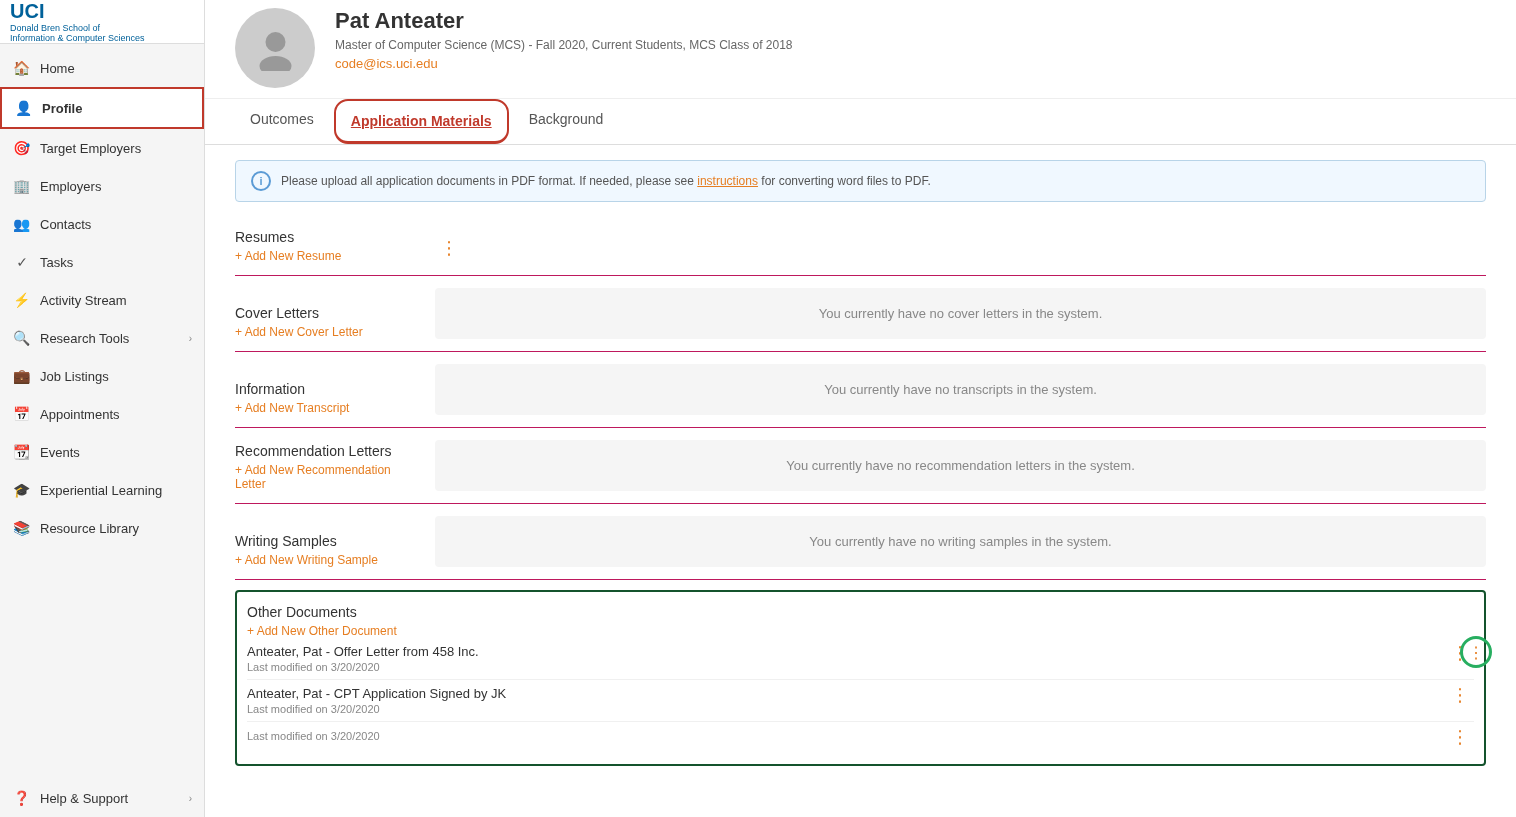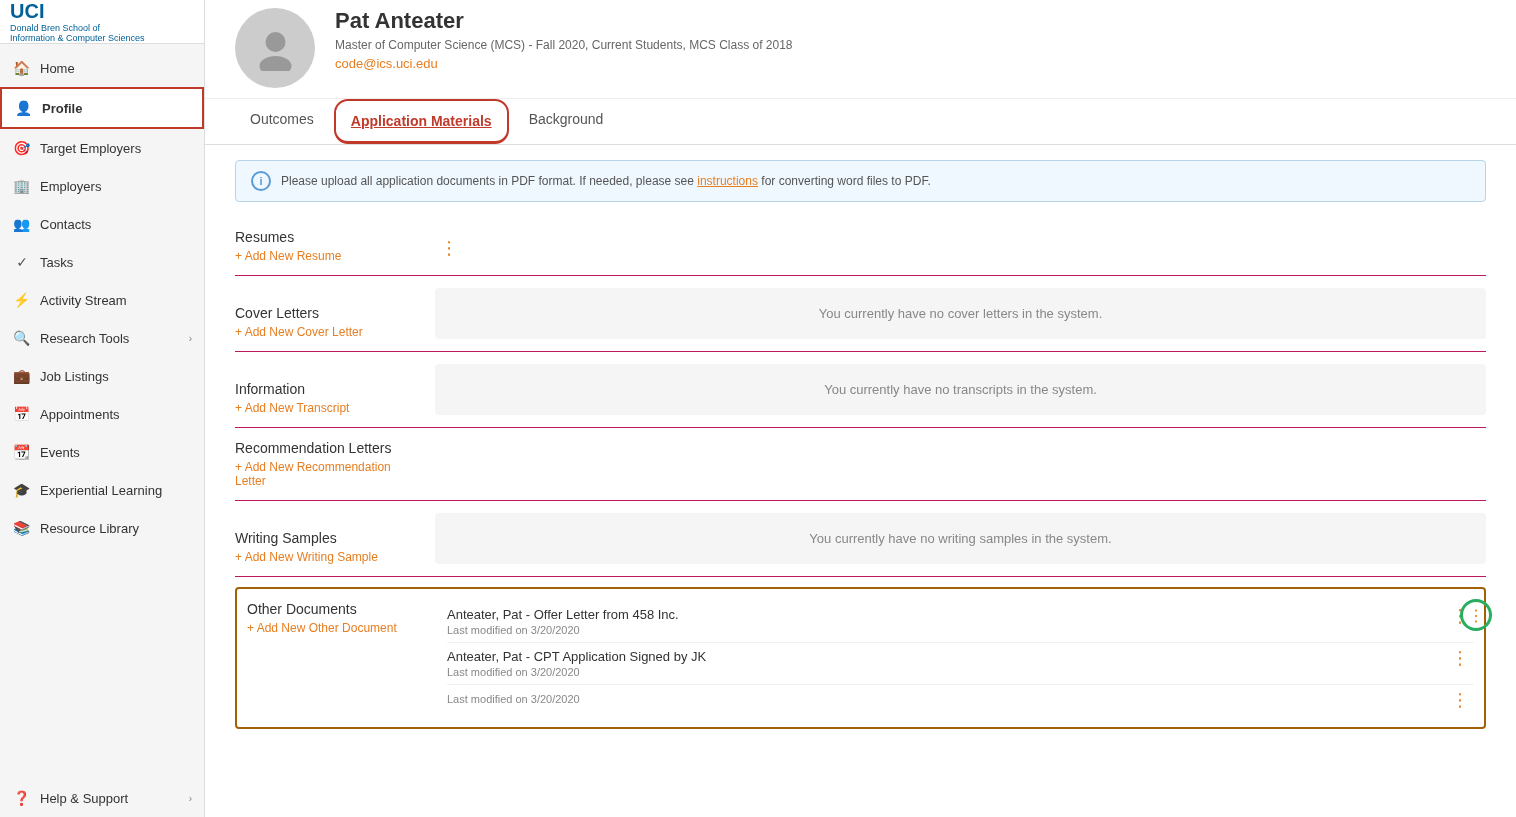--- a/index.html
+++ b/index.html
@@ -216,26 +216,27 @@
       line-height: 1;
     }
     .star-icon { color: #f0c040; font-size: 14px; }
 
     .doc-other-content {
       flex: 1;
     }
 
     .doc-section-other {
       display: flex;
-      border: 2px solid #a16207;
+      border: 2px solid #14532d;
       border-radius: 4px;
       margin-top: 10px;
       padding: 12px 10px;
       background: #fff;
       position: relative;
+      flex-direction: column;
     }
   </style>
 </head>
 <body>
 
 <div class="sidebar">
   <div class="sidebar-logo">
     <div class="logo-uci">UCI</div>
     <div class="logo-subtitle">Donald Bren School of</div>
     <div class="logo-subtitle">Information &amp; Computer Sciences</div>
@@ -380,20 +381,23 @@
       </div>
       <div class="doc-content">
         <div class="doc-empty">You currently have no transcripts in the system.</div>
       </div>
     </div>
 
     <div class="doc-section">
       <div class="doc-label-col">
         <div class="doc-label">Recommendation Letters</div>
         <span class="doc-add-link">+ Add New Recommendation Letter</span>
+      </div>
+      <div class="doc-content">
+        <div class="doc-empty">You currently have no recommendation letters in the system.</div>
       </div>
     </div>
 
     <div class="doc-section">
       <div class="doc-label-col">
         <div class="doc-label">Writing Samples</div>
         <span class="doc-add-link">+ Add New Writing Sample</span>
       </div>
       <div class="doc-content">
         <div class="doc-empty">You currently have no writing samples in the system.</div>

